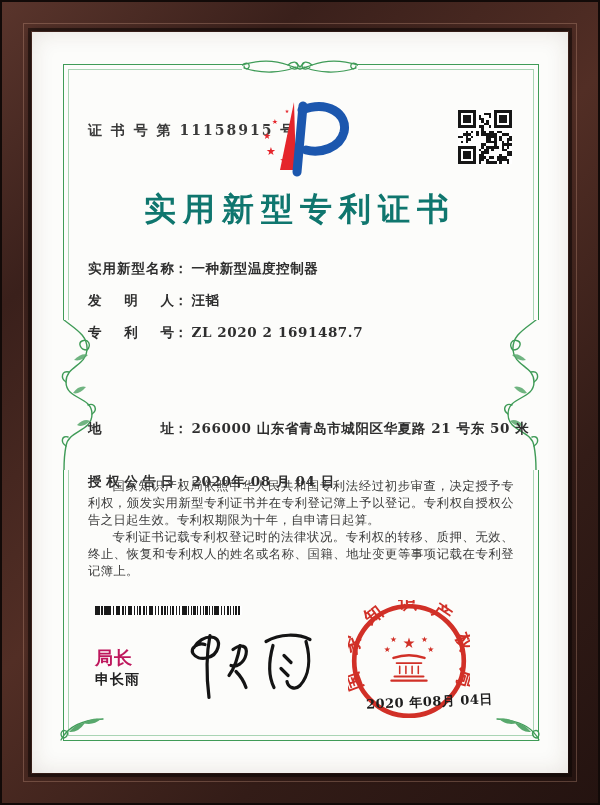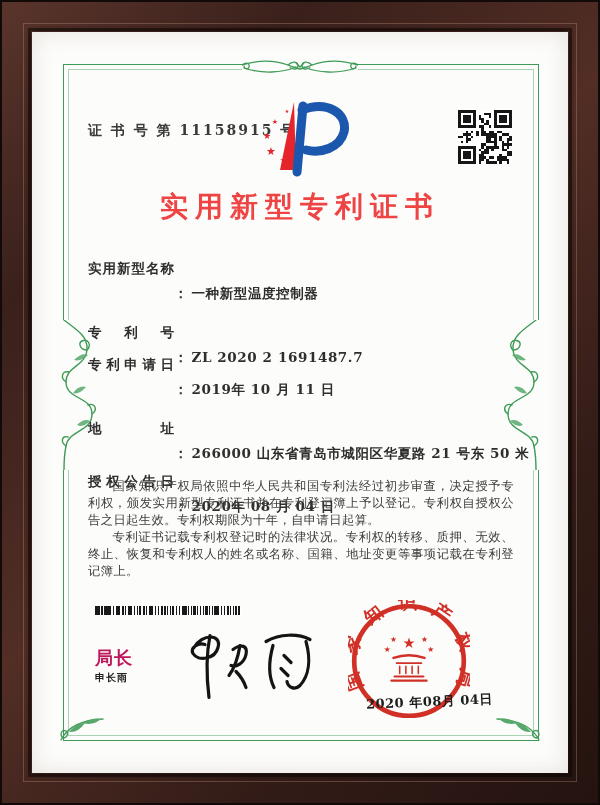--- a/index.html
+++ b/index.html
@@ -14,39 +14,39 @@
   .paper{
     position:absolute;inset:32px;background:#fcfcfa;
     box-shadow:inset 0 0 22px rgba(70,40,25,.12), 0 0 8px rgba(0,0,0,.55);
   }
   .paper *{position:absolute;}
   .gborder-outer{left:31px;top:32px;width:474px;height:675px;border:1.5px solid #3f9b57;}
   .gborder-inner{left:36px;top:37px;width:464px;height:665px;border:1px solid #a9d4b4;}
   .cert-no{left:56px;top:90px;font-size:14px;letter-spacing:2px;font-weight:600;color:#3a3a3a;white-space:nowrap;}
   .logo{left:224px;top:68px;width:94px;height:80px;}
   .qr{left:426px;top:78px;width:54px;height:54px;background:#fff;}
-  .title{left:0;top:156px;width:100%;text-align:center;font-size:28px;font-weight:700;
-         letter-spacing:7px;color:#ef4444;white-space:nowrap;}
+  .title{left:0;top:156px;width:100%;text-align:center;font-size:32px;font-weight:700;
+         letter-spacing:7px;color:#0f766e;white-space:nowrap;}
   .frow{left:56px;width:452px;height:20px;font-size:13.5px;color:#2e2e2e;font-weight:600;white-space:nowrap;}
   .frow *{position:static;}
   .flabel{display:inline-block;width:86px;text-align:justify;text-align-last:justify;vertical-align:top;font-family:Liberation Mono, monospace;}
   .fcolon{display:inline-block;}
-  .fvalue{display:inline-block;margin-left:4px;letter-spacing:.6px;margin-top:25px;}
+  .fvalue{display:inline-block;margin-left:4px;letter-spacing:.6px;}
   .fpair2{position:absolute;left:222px;top:0;white-space:nowrap;}
   .body-text{left:56px;top:446px;width:426px;color:#3b3b3b;font-size:12.3px;line-height:17px;}
   .body-text p{position:static;margin:0;text-indent:2em;text-align:justify;letter-spacing:.4px;}
   .barcode{left:63px;top:574px;width:147px;height:9px;background-color:#fff;
     background-image:
       repeating-linear-gradient(90deg,#1a1a1a 0 1.5px,transparent 1.5px 3px),
       repeating-linear-gradient(90deg,#1a1a1a 0 1px,transparent 1px 7px),
       repeating-linear-gradient(90deg,#1a1a1a 0 2.5px,transparent 2.5px 11px);}
   .director-title{left:63px;top:614px;font-family:"DejaVu Sans","Liberation Sans",sans-serif;
     font-size:18px;font-weight:700;color:#be185d;letter-spacing:1px;}
   .director-name{left:63px;top:639px;font-family:"DejaVu Sans","Liberation Sans",sans-serif;
-    font-size:10px;font-weight:700;color:#222;letter-spacing:1px;}
+    font-size:14px;font-weight:700;color:#222;letter-spacing:1px;}
   .signature{left:146px;top:588px;width:150px;height:88px;}
   .seal{left:316px;top:568px;width:122px;height:122px;opacity:.96;}
   .seal-date{left:334px;top:661px;font-size:13px;color:#1d1d1d;letter-spacing:.5px;
     transform:rotate(-2.5deg);white-space:nowrap;font-weight:600;}
   .orn{pointer-events:none;}
   .orn-top{left:210px;top:25px;width:116px;height:26px;}
   .orn-left{left:22px;top:288px;width:48px;height:150px;}
   .orn-right{left:466px;top:288px;width:48px;height:150px;transform:scaleX(-1);}
   .orn-bl{left:25px;top:682px;width:50px;height:28px;}
   .orn-br{left:461px;top:682px;width:50px;height:28px;transform:scaleX(-1);}
@@ -360,25 +360,25 @@
         <rect x="4" y="20" width="1" height="1" fill="#161616"></rect>
         <rect x="5" y="20" width="1" height="1" fill="#161616"></rect>
         <rect x="6" y="20" width="1" height="1" fill="#161616"></rect>
       </svg>
 
     <div class="title">实用新型专利证书</div>
 
     <div class="frow" style="top:228px">
       <span class="flabel">实用新型名称</span><span class="fcolon">：</span><span class="fvalue">一种新型温度控制器</span>
     </div>
+    <div class="frow" style="top:260px">
+      <span class="flabel">发明人</span><span class="fcolon">：</span><span class="fvalue">汪韬</span>
+    </div>
     <div class="frow" style="top:292px">
       <span class="flabel">专利号</span><span class="fcolon">：</span><span class="fvalue">ZL 2020 2 1691487.7</span>
-    </div>
-    <div class="frow" style="top:324px">
-      <span class="flabel">专利申请日</span><span class="fcolon">：</span><span class="fvalue">2019年 10 月 11 日</span>
     </div>
     <div class="frow" style="top:388px">
       <span class="flabel">地址</span><span class="fcolon">：</span><span class="fvalue">266000 山东省青岛市城阳区华夏路 21 号东 50 米</span>
     </div>
     <div class="frow" style="top:441px">
       <span class="flabel">授权公告日</span><span class="fcolon">：</span><span class="fvalue">2020年 08 月 04 日</span>
     </div>
 
     <div class="body-text">
       <p>国家知识产权局依照中华人民共和国专利法经过初步审查，决定授予专利权，颁发实用新型专利证书并在专利登记簿上予以登记。专利权自授权公告之日起生效。专利权期限为十年，自申请日起算。</p>

